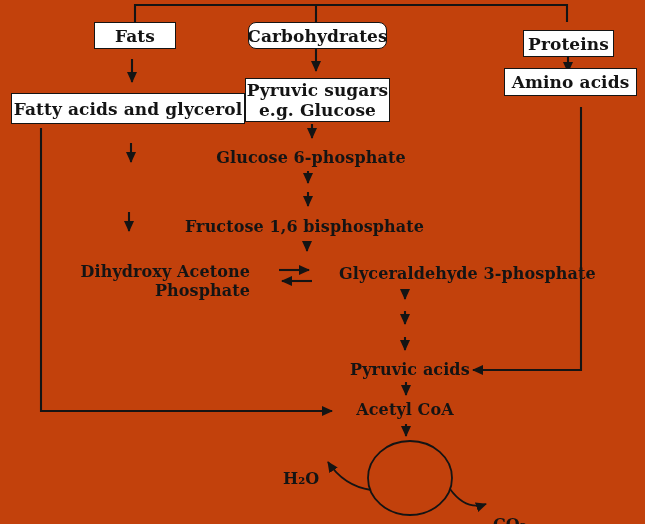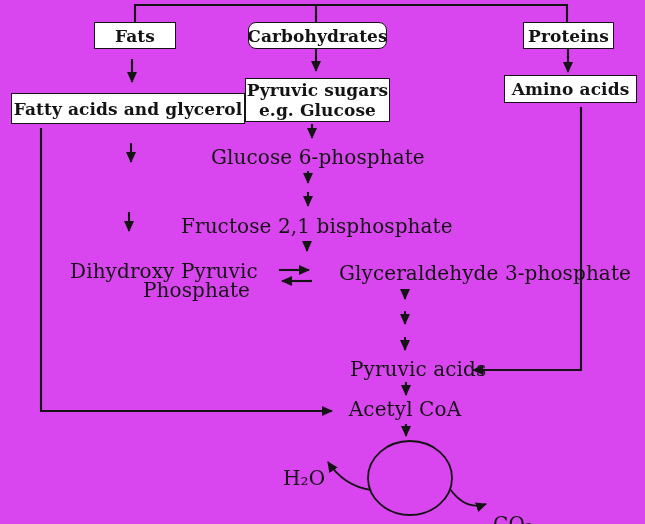--- a/index.html
+++ b/index.html
@@ -1,28 +1,28 @@
 <!DOCTYPE html>
 <html><head>
 <meta charset="utf-8">
 <style>
   html,body{margin:0;padding:0;background:#ffffff;}
   #stage{
     position:relative;
     width:645px;height:524px;
-    background:#d946ef;
+    background:#c2410c;
     font-family:"DejaVu Serif","Liberation Serif",serif;
     color:#141414;
     overflow:hidden;
   }
   #connectors{position:absolute;left:0;top:0;}
   .t{
     position:absolute;
-    font-size:20px;
-    font-weight:400;
+    font-size:16px;
+    font-weight:700;
     letter-spacing:.1px;
     line-height:19px;
     white-space:nowrap;
   }
   .box{
     position:absolute;
     border:1.6px solid #141414;
     background:#ffffff;
     display:flex;
     flex-direction:column;
@@ -82,37 +82,37 @@
     <g stroke="#141414" stroke-width="1.8" fill="none">
       <path marker-end="url(#ah)" d="M371,490 Q344,486 328,462"></path>
       <path marker-end="url(#ah)" d="M450,489 Q466,511 486,504"></path>
     </g>
   </svg>
 
   <div class="box" style="left:94px;top:22px;width:80px;height:25px;">Fats</div>
 
   <div class="box" style="left:248px;top:22px;width:137px;height:25px;border-radius:8px;">Carbohydrates</div>
 
-  <div class="box" style="left:523px;top:22px;width:89px;height:25px;">Proteins</div>
+  <div class="box" style="left:523px;top:30px;width:89px;height:25px;">Proteins</div>
 
   <div class="box" style="left:11px;top:93px;width:232px;height:29px;">Fatty acids and glycerol</div>
 
   <div class="box" style="left:245px;top:78px;width:143px;height:42px;">
     <div>Pyruvic sugars</div>
     <div>e.g. Glucose</div>
   </div>
 
-  <div class="box" style="left:504px;top:75px;width:131px;height:26px;">Amino acids</div>
+  <div class="box" style="left:504px;top:68px;width:131px;height:26px;">Amino acids</div>
 
   <div class="t center" style="left:211px;top:148px;width:200px;">Glucose 6-phosphate</div>
 
-  <div class="t center" style="left:181px;top:217px;width:247px;">Fructose 2,1 bisphosphate</div>
+  <div class="t center" style="left:181px;top:217px;width:247px;">Fructose 1,6 bisphosphate</div>
 
   <div class="t right" style="left:70px;top:262px;width:180px;">
-    <div>Dihydroxy Pyruvic</div>
+    <div>Dihydroxy Acetone</div>
     <div>Phosphate</div>
   </div>
 
   <div class="t" style="left:317px;top:264px;width:262px;margin-left:22px;">Glyceraldehyde 3-phosphate</div>
 
   <div class="t center" style="left:350px;top:360px;width:114px;">Pyruvic acids</div>
 
   <div class="t center" style="left:348px;top:400px;width:114px;">Acetyl CoA</div>
 
 

